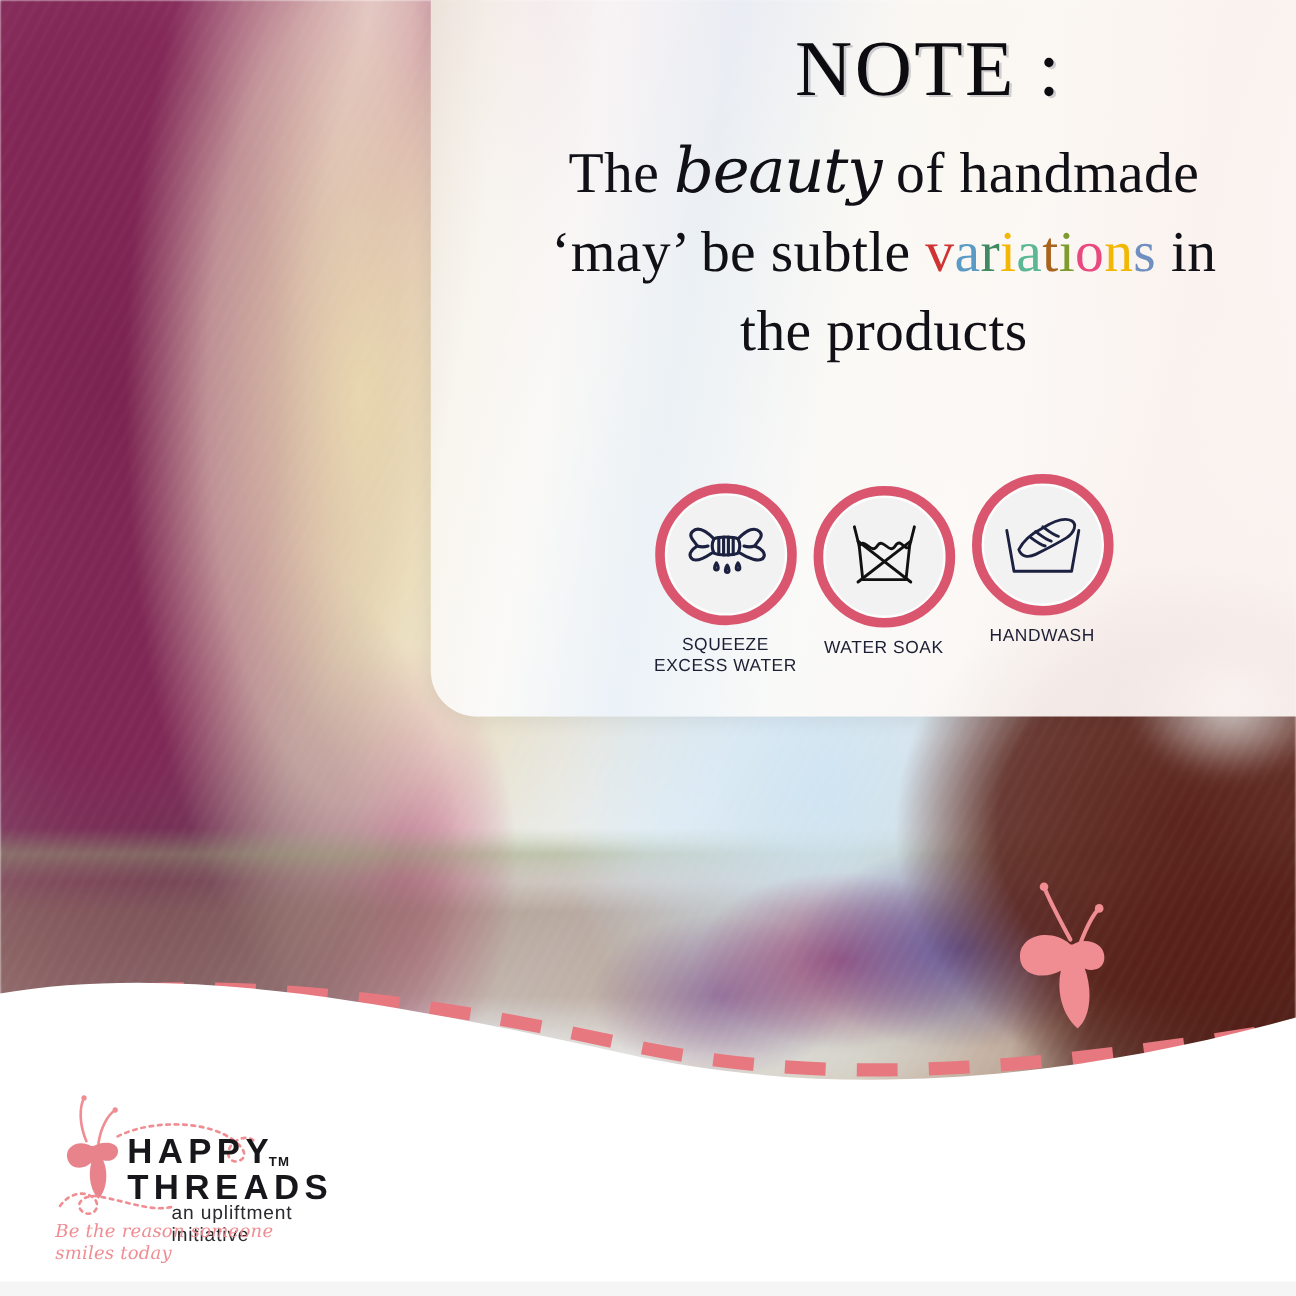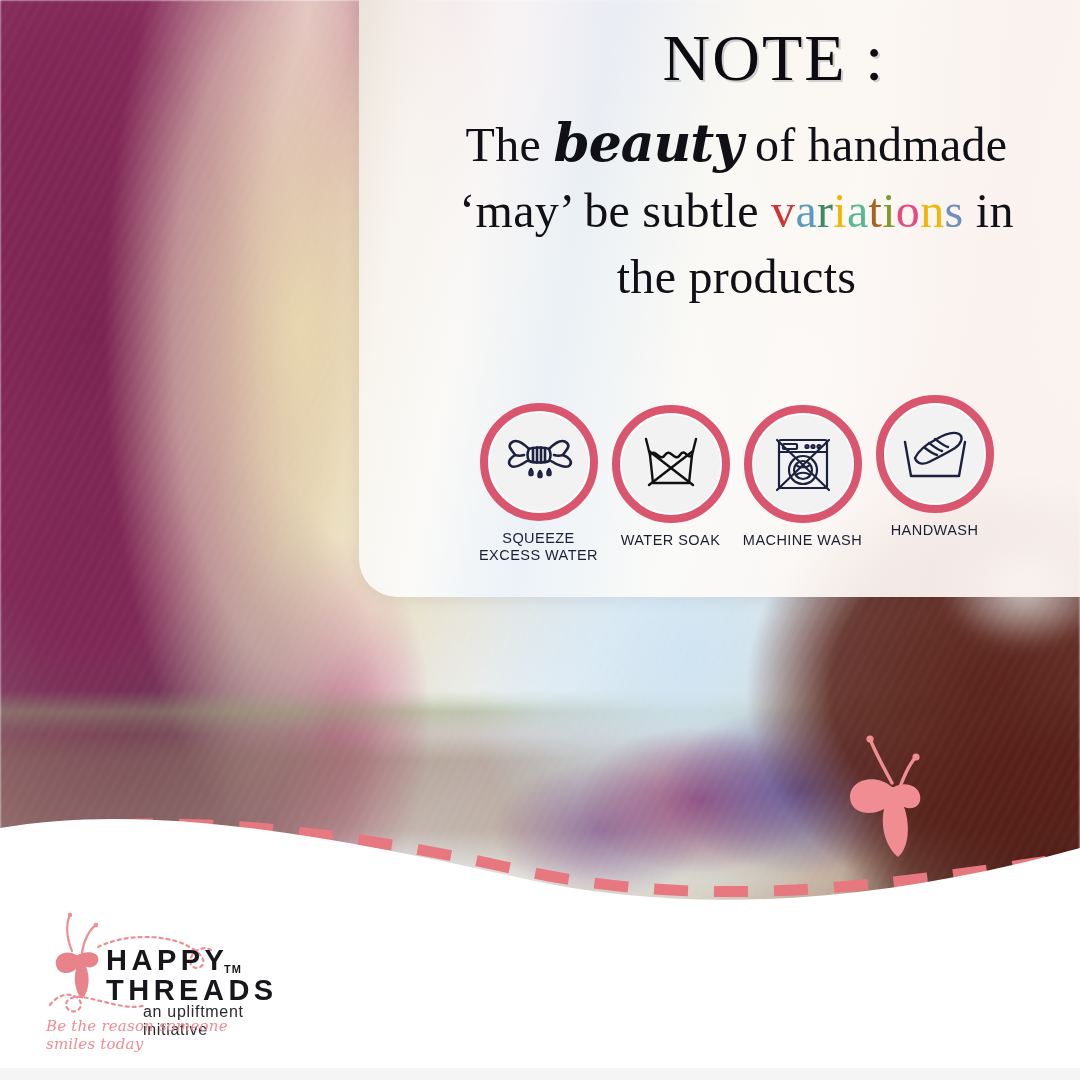--- a/index.html
+++ b/index.html
@@ -97,21 +97,21 @@
     text-align:center;
     font-family:"Liberation Serif",serif;
     font-size:48px;
     line-height:66px;
     color:#101016;
     letter-spacing:.3px;
   }
   .line{display:block;white-space:nowrap;}
   .script{
     font-family:"DejaVu Serif",serif;
-    font-style:italic;font-weight:bold;
+    font-style:italic;font-weight:normal;
     font-size:52px;letter-spacing:-1px;
   }
   .vcol{font-weight:400;}
 
   
   .icon-row{
     position:absolute;left:0;right:0;top:403px;
     display:flex;justify-content:center;align-items:flex-start;gap:6px;
     padding:0 30px;
   }
@@ -241,41 +241,20 @@
                 <path d="M8 6 L12 22 L15 50 L51 50 L54 22 L58 6"></path>
                 <path d="M12 22 C17 14 22 30 27 22 C32 14 37 30 42 22 C47 14 50 28 54 22"></path>
                 <path d="M11 18 L55 52"></path>
                 <path d="M55 18 L11 52"></path>
               </g>
             </svg>
           </div>
           <div class="icon-label">WATER SOAK</div>
         </div>
 
-        <div class="icon-item i3">
-          <div class="icon-circle">
-            <svg width="64" height="64" viewBox="0 0 64 64">
-              <g fill="none" stroke="#1c2140" stroke-width="2.2" stroke-linejoin="round" stroke-linecap="round">
-                <rect x="8" y="8" width="48" height="48" rx="2"></rect>
-                <path d="M8 20 L56 20"></path>
-                <rect x="12" y="12" width="14" height="5" rx="1"></rect>
-                <circle cx="36" cy="14.5" r="1.5"></circle>
-                <circle cx="42" cy="14.5" r="1.5"></circle>
-                <circle cx="48" cy="14.5" r="1.5"></circle>
-                <circle cx="32" cy="38" r="14"></circle>
-                <circle cx="32" cy="38" r="9"></circle>
-                <path d="M25 33 C28 36 36 36 39 33"></path>
-                <path d="M25 43 C28 40 36 40 39 43"></path>
-                <path d="M6 8 L58 58"></path>
-                <path d="M58 8 L6 58"></path>
-              </g>
-            </svg>
-          </div>
-          <div class="icon-label">MACHINE WASH</div>
-        </div>
 
 
         <div class="icon-item i5">
           <div class="icon-circle">
             <svg width="68" height="60" viewBox="0 0 68 60">
               <g fill="none" stroke="#1c2140" stroke-width="2.4" stroke-linecap="round" stroke-linejoin="round">
                 <path d="M4 18 L10 52 L58 52 L64 18"></path>
                 <path d="M14 34 C18 26 26 20 34 16 C42 11 52 7 58 10 C63 13 60 20 54 24
                          C46 29 36 34 28 38 C22 41 16 40 14 34 Z"></path>
                 <path d="M24 24 C28 27 32 30 36 31"></path>

